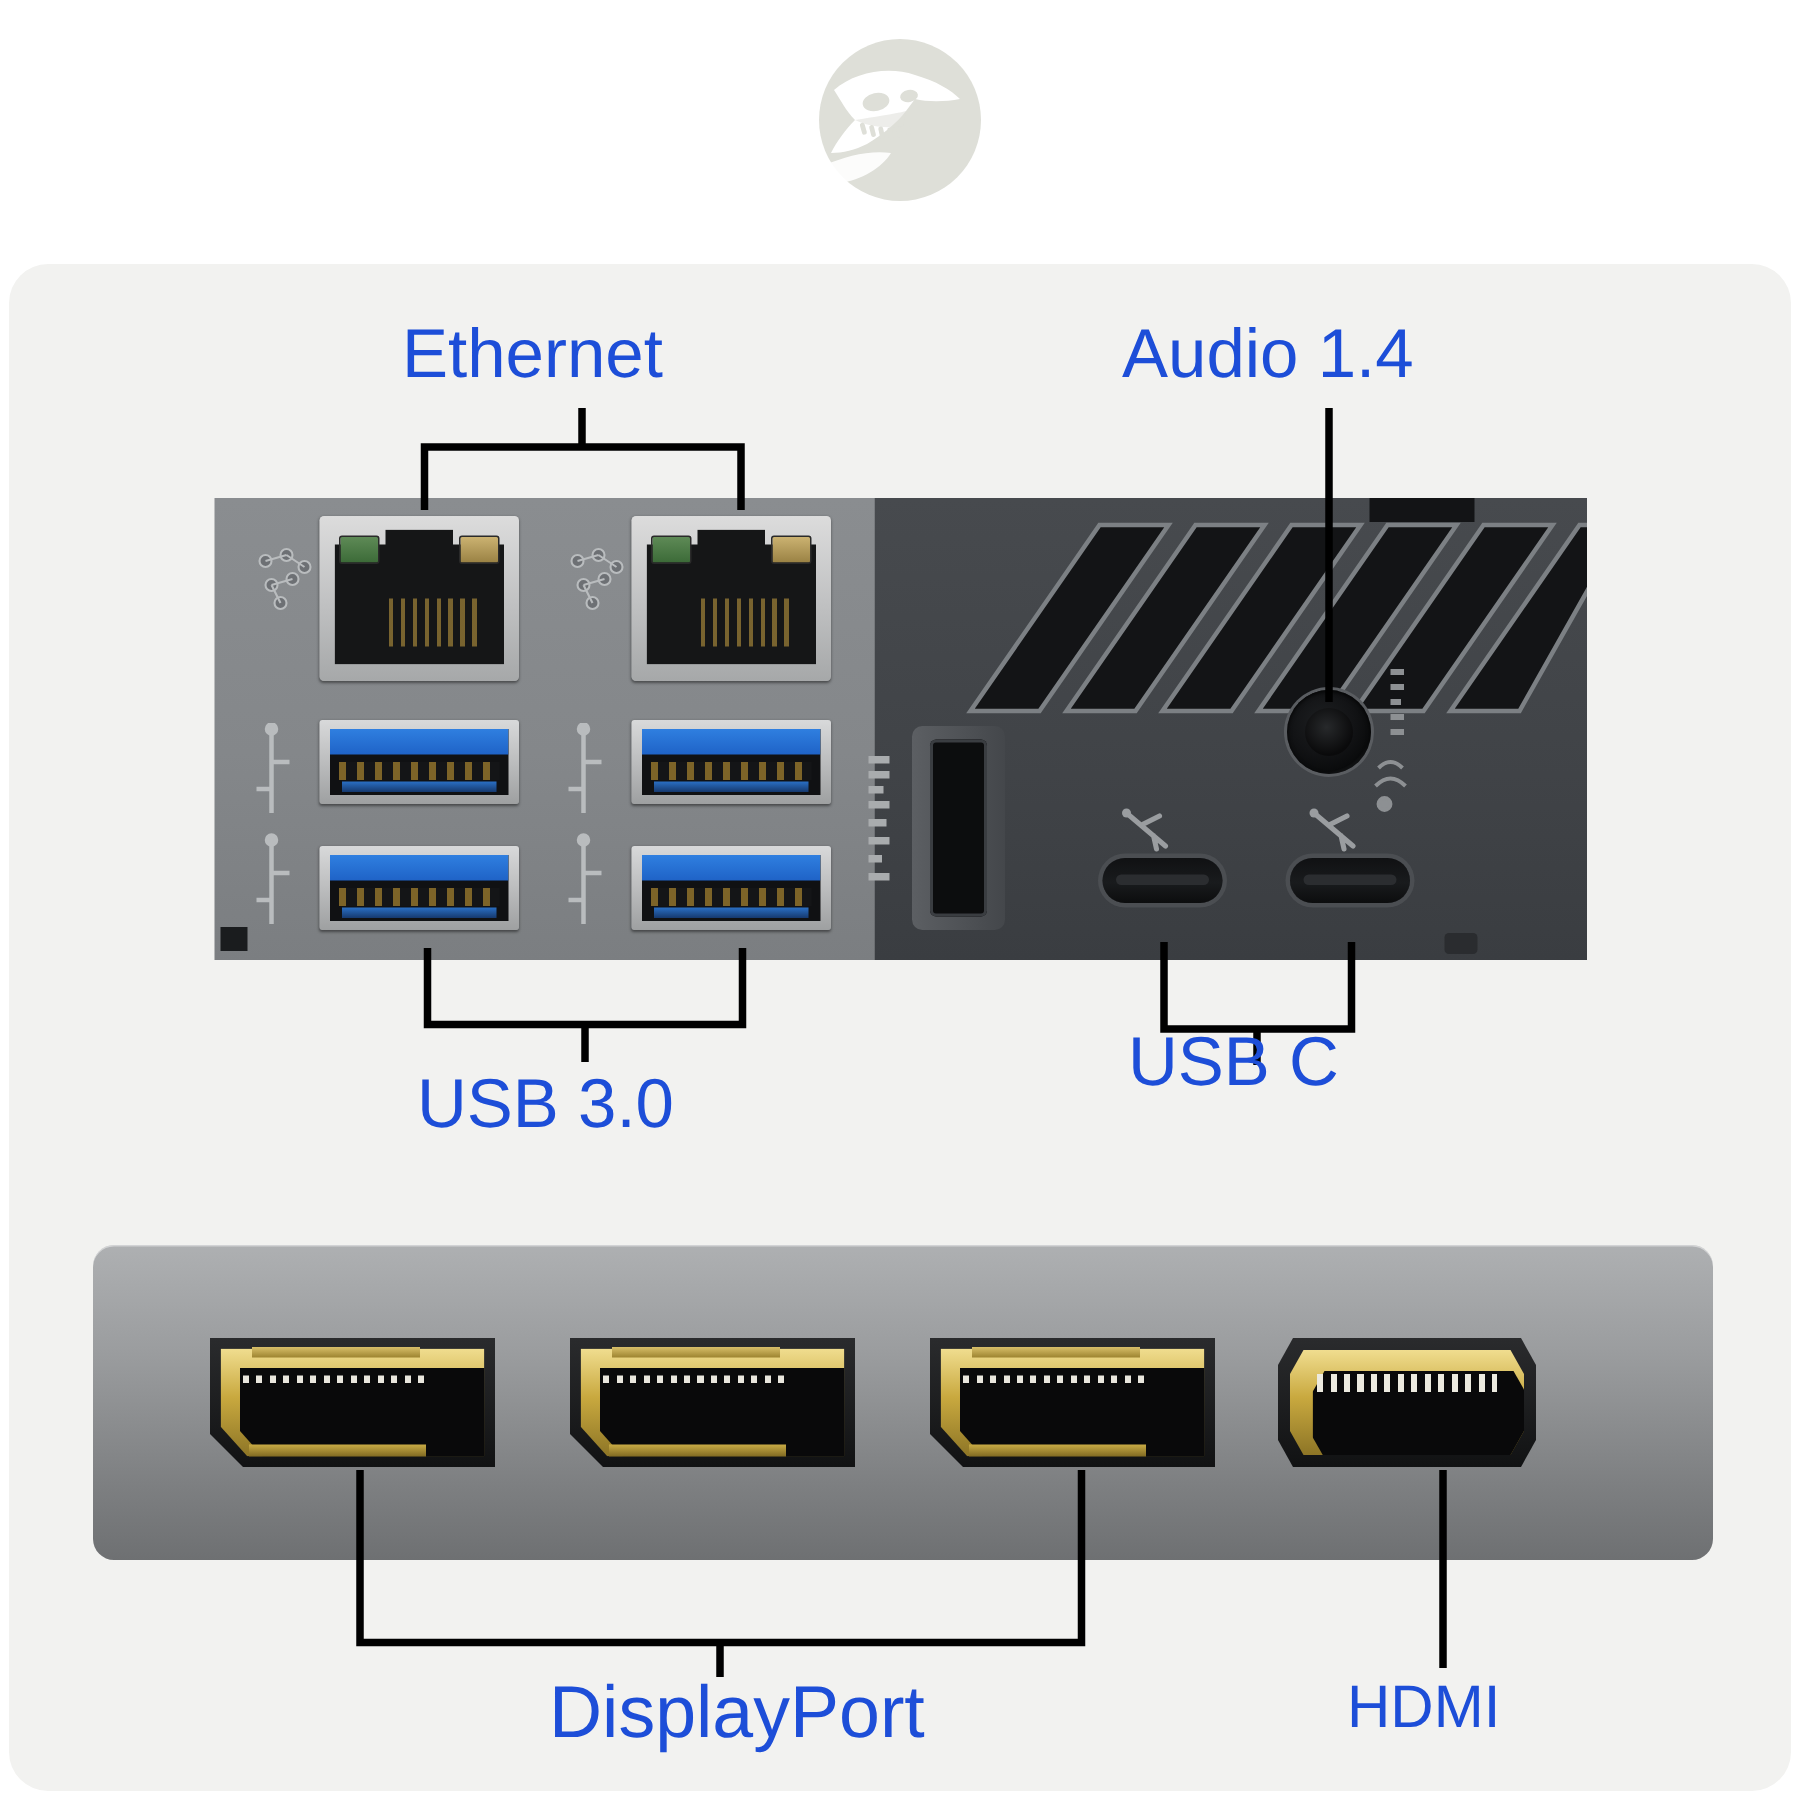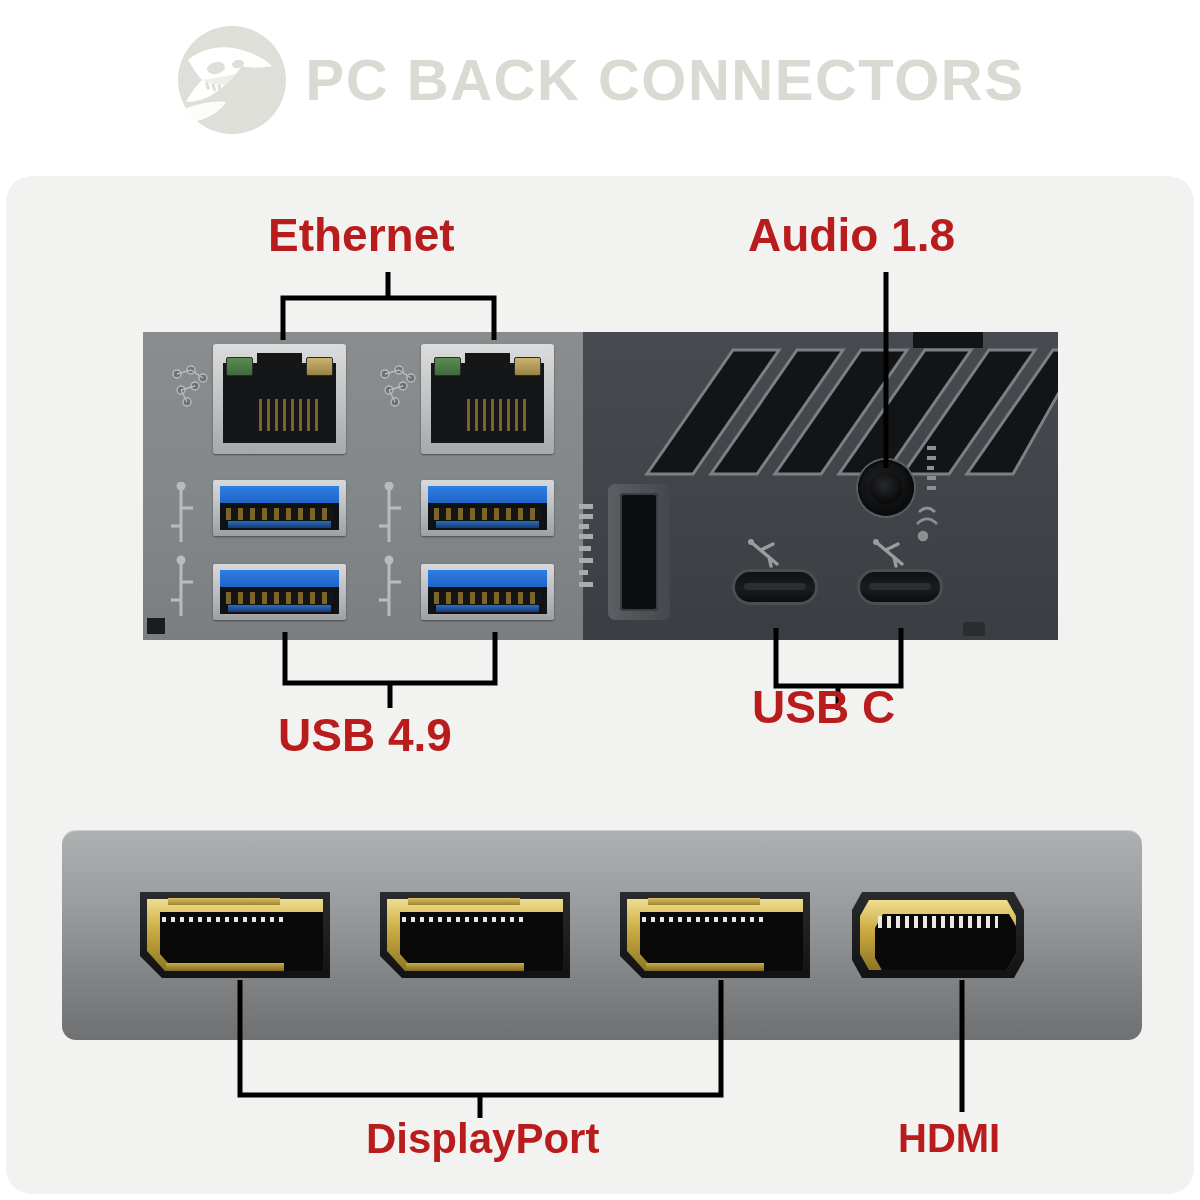--- a/index.html
+++ b/index.html
@@ -23,28 +23,28 @@
   }
 
   
   #content-card{
     position:absolute; left:6px; top:176px; width:1188px; height:1018px;
     background:#f2f2f0; border-radius:26px;
   }
 
   
   .lbl{
-    position:absolute; color:#b91c1c; font-size:46px; font-weight:700;
+    position:absolute; color:#1d4ed8; font-size:46px; font-weight:400;
     white-space:nowrap; line-height:1;
   }
   #label-ethernet{ left:268px; top:212px; }
   #label-audio{ left:748px; top:212px; }
   #label-usb3{ left:278px; top:712px; }
   #label-usbc{ left:752px; top:684px; }
-  #label-displayport{ left:366px; top:1118px; font-size:42px; }
+  #label-displayport{ left:366px; top:1118px; font-size:49px; }
   #label-hdmi{ left:898px; top:1118px; font-size:40px; }
 
   
   #leaders{ position:absolute; left:0; top:0; width:1200px; height:1200px;
             pointer-events:none; }
 
   
   #io-panel{
     position:absolute; left:143px; top:332px; width:915px; height:308px;
     background:linear-gradient(180deg,#8a8d90 0%,#84878a 55%,#7b7e81 100%);
@@ -226,21 +226,20 @@
     <g fill="#dedfd8">
       <rect x="30" y="58" width="3.2" height="8" rx="1.4" transform="rotate(-16 31 62)"></rect>
       <rect x="36" y="59.5" width="3.2" height="8" rx="1.4" transform="rotate(-14 37 63)"></rect>
       <rect x="42" y="60.5" width="3.2" height="8" rx="1.4" transform="rotate(-12 43 64)"></rect>
       <rect x="48" y="61" width="3.2" height="8" rx="1.4" transform="rotate(-9 49 65)"></rect>
       <rect x="54" y="61" width="3.2" height="7" rx="1.4" transform="rotate(-6 55 64)"></rect>
       <rect x="60" y="60" width="3" height="6" rx="1.3" transform="rotate(-4 61 63)"></rect>
     </g>
     <path d="M6 86 C20 80 36 76 50 78 C44 88 30 96 16 98 C10 99 4 98 0 96 Z" fill="#ffffff" opacity=".9"></path>
   </svg>
-  <div id="header-title">PC BACK CONNECTORS</div>
 </div>
 
 <div id="content-card"></div>
 
 <div id="io-panel">
 
   <div id="dark-zone">
     <svg id="vents" viewBox="0 0 475 190">
       <g fill="#131416" stroke="#7c8084" stroke-width="3">
         <path d="M150 18 L196 18 L110 142 L64 142 Z"></path>
@@ -442,17 +441,17 @@
     <path d="M838 686 L838 710"></path>
 
     <path d="M240 980 L240 1095 L721 1095 L721 980"></path>
     <path d="M480 1095 L480 1118"></path>
 
     <path d="M962 980 L962 1112"></path>
   </g>
 </svg>
 
 <div class="lbl" id="label-ethernet">Ethernet</div>
-<div class="lbl" id="label-audio">Audio 1.8</div>
-<div class="lbl" id="label-usb3">USB 4.9</div>
+<div class="lbl" id="label-audio">Audio 1.4</div>
+<div class="lbl" id="label-usb3">USB 3.0</div>
 <div class="lbl" id="label-usbc">USB C</div>
 <div class="lbl" id="label-displayport">DisplayPort</div>
 <div class="lbl" id="label-hdmi">HDMI</div>
 
 </body></html>

